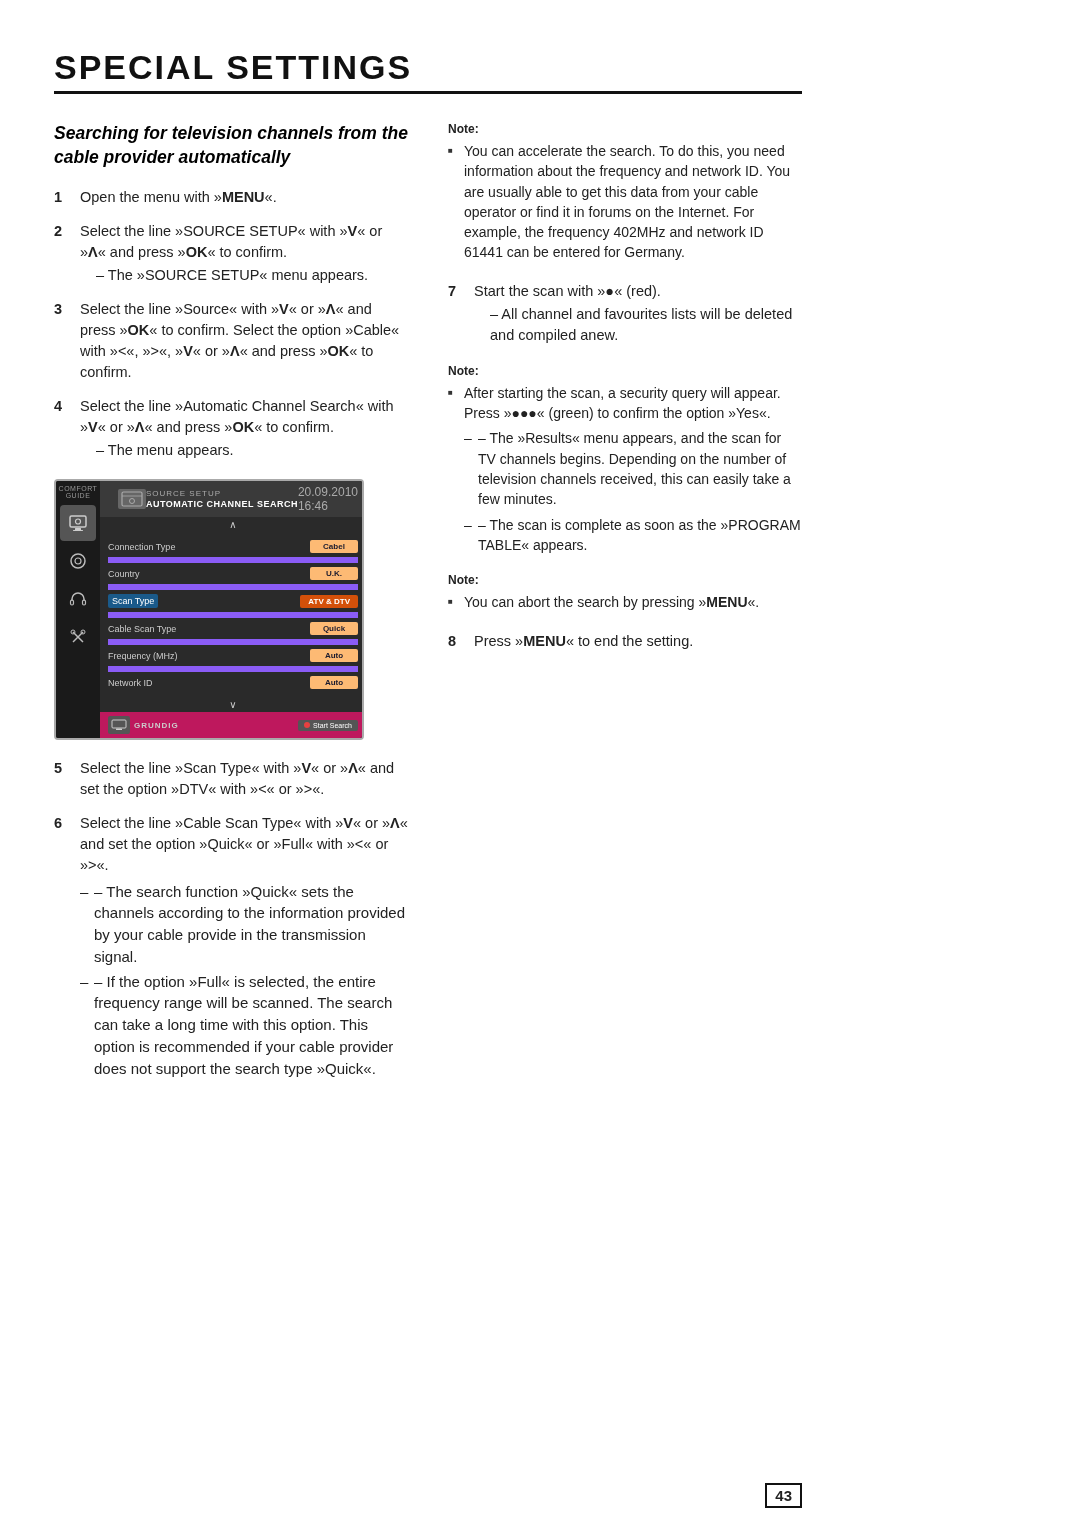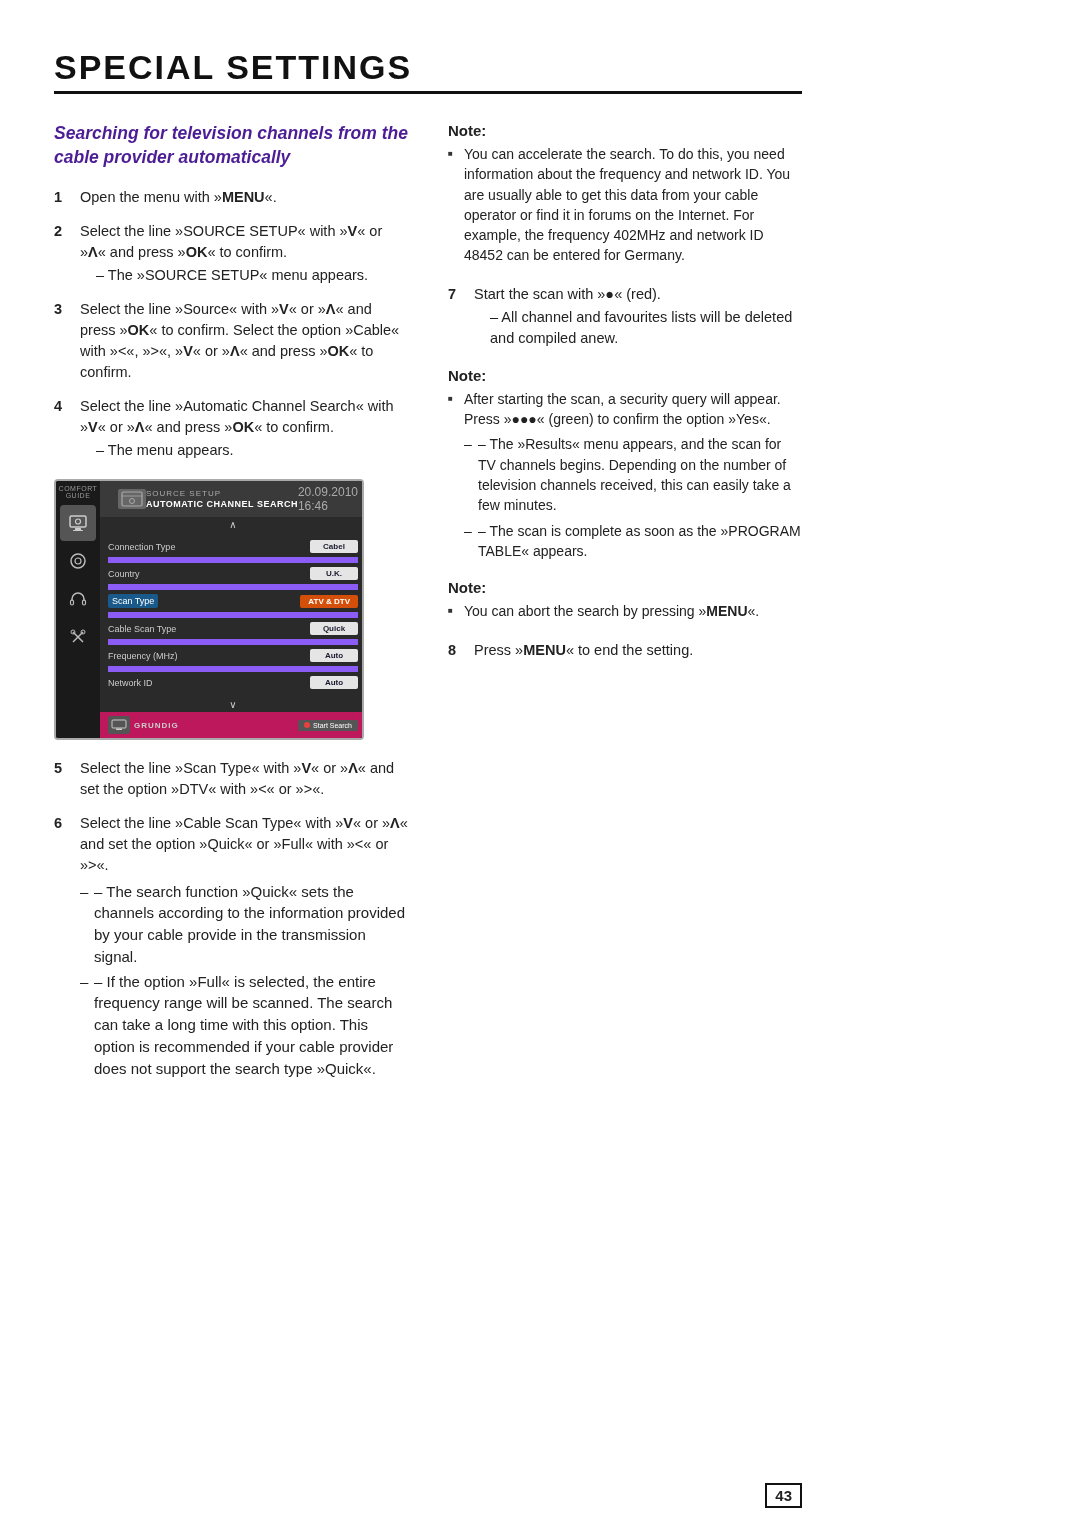--- a/index.html
+++ b/index.html
@@ -45,21 +45,21 @@
 
     .col-right {
       flex: 1 1 0;
     }
 
     
     .section-heading {
       font-size: 17.5px;
       font-weight: 700;
       font-style: italic;
-      color: #4c1d95;
+      color: #000000;
       margin-bottom: 18px;
       line-height: 1.35;
     }
 
     
     .steps-list {
       list-style: none;
       padding: 0;
       margin: 0 0 18px 0;
     }
@@ -219,21 +219,21 @@
       border-bottom: none;
     }
 
     .tv-menu-label {
       color: #ccc;
       font-size: 9px;
     }
 
     .tv-menu-value {
       color: #1a1a2e;
-      background: #e5e5e5;
+      background: #fdba74;
       font-size: 8px;
       font-weight: 700;
       padding: 2px 8px;
       border-radius: 2px;
       min-width: 48px;
       text-align: center;
     }
 
     .tv-menu-row.highlight .tv-menu-label {
       color: #fff;
@@ -288,21 +288,21 @@
       display: inline-block;
     }
 
     
     .note-box {
       margin-bottom: 18px;
     }
 
     .note-title {
       font-weight: 700;
-      font-size: 15px;
+      font-size: 12px;
       margin-bottom: 5px;
     }
 
     .note-list {
       list-style: none;
       padding: 0;
     }
 
     .note-list > li {
       position: relative;
@@ -551,21 +551,21 @@
         </li>
       </ol>
 
     </div>
 
     <div class="col-right">
 
       <div class="note-box">
         <div class="note-title">Note:</div>
         <ul class="note-list">
-          <li>You can accelerate the search. To do this, you need information about the frequency and network ID. You are usually able to get this data from your cable operator or find it in forums on the Internet. For example, the frequency 402MHz and network ID 48452 can be entered for Germany.</li>
+          <li>You can accelerate the search. To do this, you need information about the frequency and network ID. You are usually able to get this data from your cable operator or find it in forums on the Internet. For example, the frequency 402MHz and network ID 61441 can be entered for Germany.</li>
         </ul>
       </div>
 
       <ol class="steps-list">
         <li>
           <span class="step-num">7</span>
           <span class="step-content">
             Start the scan with »●« (red).
             <span class="sub-note">– All channel and favourites lists will be deleted and compiled anew.</span>
           </span>

